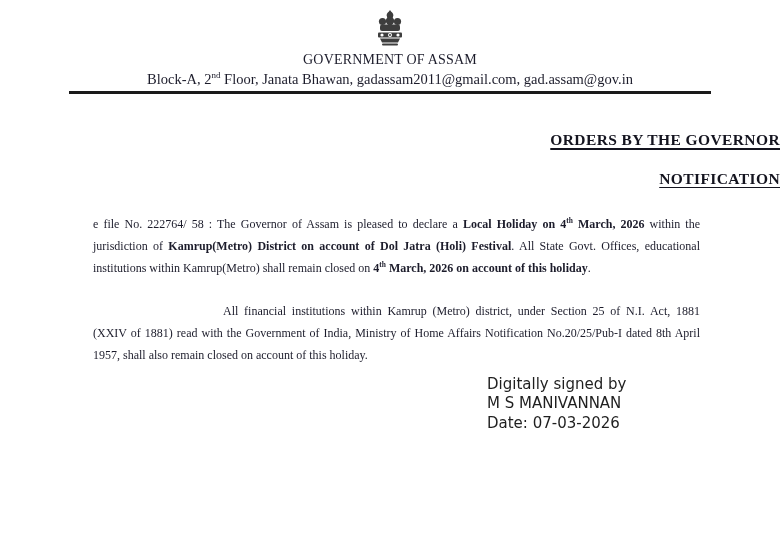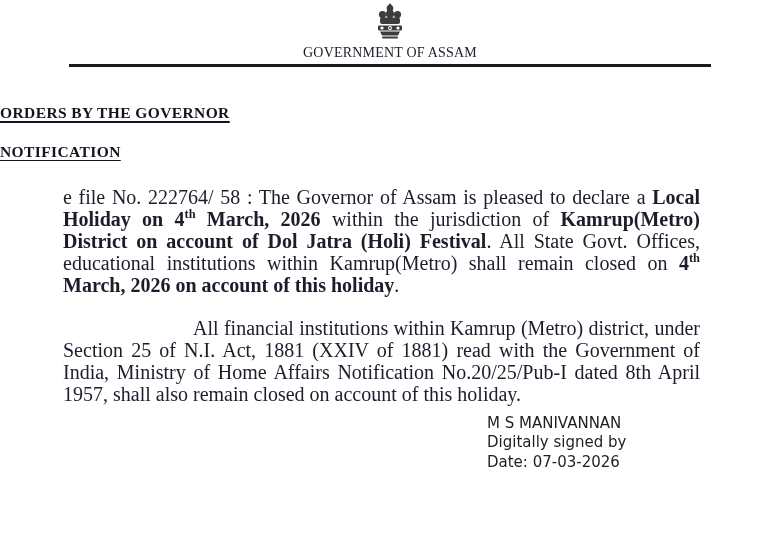--- a/index.html
+++ b/index.html
@@ -10,21 +10,21 @@
   body {
     width: 780px;
     height: 549px;
     overflow: hidden;
     font-family: "Liberation Serif", serif;
     color: var(--text-color, #1c1c2b);
     position: relative;
   }
   .header {
     text-align: center;
-    padding-top: 2px;
+    padding-top: 9px;
   }
   .emblem {
     height: 38px;
     display: inline-block;
   }
   .hline {
     font-size: 14px;
     line-height: 18px;
     letter-spacing: 0.2px;
   }
@@ -33,35 +33,35 @@
     line-height: 19px;
     margin-top: 1px;
   }
   .head-rule {
     width: 642px;
     margin: 2px auto 0 auto;
     border: none;
     border-top: 3px solid var(--rule-color, #1a1a1a);
   }
   .doc-title {
-    text-align: left;
+    text-align: right;
     font-weight: bold;
     font-size: 15.5px;
     letter-spacing: 0.4px;
     color: var(--heading-color, #14141f);
     text-decoration: underline;
     text-underline-offset: 3px;
     text-decoration-thickness: 1.5px;
   }
   .title-orders { margin-top: 37px; }
   .title-notification { margin-top: 21px; text-decoration: underline; }
   .para {
-    margin: 0 80px 0 63px;
+    margin: 0 80px 0 93px;
     text-align: justify;
-    font-size: 20px;
+    font-size: 12px;
     line-height: 22px;
   }
   .para1 { margin-top: 25px; }
   .para2 { margin-top: 21px; text-indent: 130px; }
   sup {
     font-size: 0.62em;
     vertical-align: super;
     line-height: 0;
   }
   .sig-stamp {
@@ -98,31 +98,32 @@
         <circle cx="9" cy="26" r="1.6" fill="#ffffff"></circle>
         <circle cx="17" cy="26" r="2" fill="#ffffff"></circle>
         <circle cx="25" cy="26" r="1.6" fill="#ffffff"></circle>
         <circle cx="17" cy="26" r="1" fill="#3d3d3d"></circle>
         <path d="M7 29.5 h20 l-2 4 h-16 z"></path>
         <rect x="9" y="34.5" width="16" height="2" rx="1"></rect>
       </g>
     </svg>
   </span>
   <div class="hline">GOVERNMENT OF ASSAM</div>
+  <div class="address-line"><span>Block-A, 2</span><sup>nd</sup><span> Floor, Janata Bhawan, gadassam2011@gmail.com, gad.assam@gov.in</span></div>
   <hr class="head-rule">
 </div>
 
 <div class="doc-title title-orders">ORDERS BY THE GOVERNOR</div>
 <div class="doc-title title-notification">NOTIFICATION</div>
 
 <p class="para para1"><span>e file No. 222764/ 58 : The Governor of Assam is pleased to declare a </span><span style="font-weight: bold;">Local Holiday on 4</span><sup style="font-weight: bold;">th</sup><span style="font-weight: bold;"> March, 2026</span><span> within the jurisdiction of </span><span style="font-weight: bold;">Kamrup(Metro) District on account of Dol Jatra (Holi) Festival</span><span>. All State Govt. Offices, educational institutions within Kamrup(Metro) shall remain closed on </span><span style="font-weight: bold;">4</span><sup style="font-weight: bold;">th</sup><span style="font-weight: bold;"> March, 2026 on account of this holiday</span><span>.</span></p>
 <p class="para para2">All financial institutions within Kamrup (Metro) district, under Section 25 of N.I. Act, 1881 (XXIV of 1881) read with the Government of India, Ministry of Home Affairs Notification No.20/25/Pub-I dated 8th April 1957, shall also remain closed on account of this holiday.</p>
 
 <div class="sig-stamp">
+  <div>Digitally signed by</div>
   <div>M S MANIVANNAN</div>
-  <div>Digitally signed by</div>
   <div>Date: 07-03-2026</div>
 </div>
 
 <div class="sig-designation">
   
   
 </div>
 
 </body></html>

